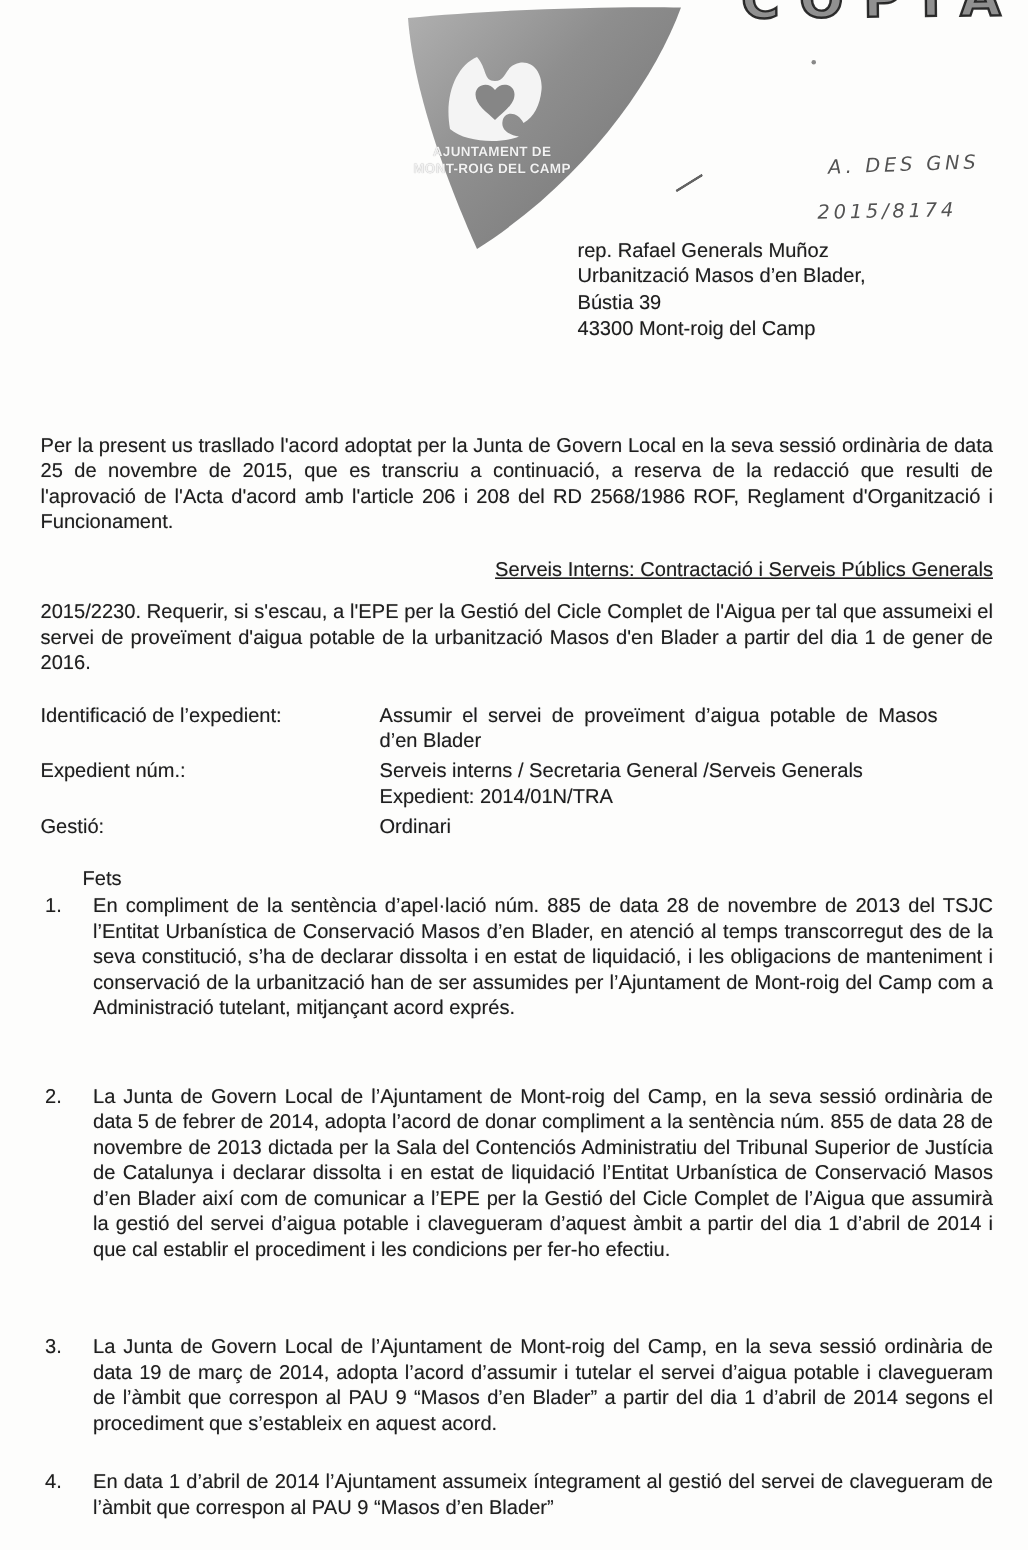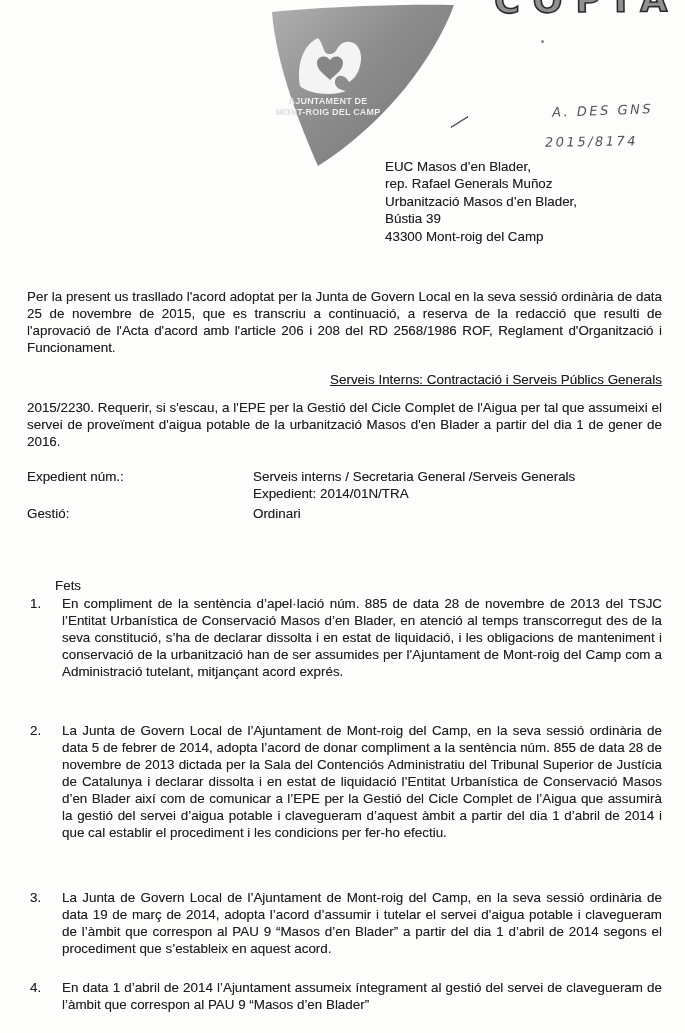--- a/index.html
+++ b/index.html
@@ -113,32 +113,35 @@
   </div>
 
   <div class="stamp">CÒPIA</div>
   <div class="stamp-speck"></div>
 
   <div class="pen-mark"></div>
   <div class="handnote handnote-1">A. DES GNS</div>
   <div class="handnote handnote-2">2015/8174</div>
 
   <div class="recipient">
-    <div>EUC Masos d’en Blader,</div>
     <div>rep. Rafael Generals Muñoz</div>
     <div>Urbanització Masos d’en Blader,</div>
     <div>Bústia 39</div>
     <div>43300 Mont-roig del Camp</div>
   </div>
 
   <div class="para intro">Per la present us trasllado l'acord adoptat per la Junta de Govern Local en la seva sessió ordinària de data 25 de novembre de 2015, que es transcriu a continuació, a reserva de la redacció que resulti de l'aprovació de l'Acta d'acord amb l'article 206 i 208 del RD 2568/1986 ROF, Reglament d'Organització i Funcionament.</div>
   <div class="para department">Serveis Interns: Contractació i Serveis Públics Generals</div>
   <div class="para resolution">2015/2230. Requerir, si s'escau, a l'EPE per la Gestió del Cicle Complet de l'Aigua per tal que assumeixi el servei de proveïment d'aigua potable de la urbanització Masos d'en Blader a partir del dia 1 de gener de 2016.</div>
 
   <div class="expedient">
+    <div class="exp-row">
+      <div class="exp-label">Identificació de l’expedient:</div>
+      <div class="exp-value narrow">Assumir el servei de proveïment d’aigua potable de Masos d’en Blader</div>
+    </div>
     <div class="exp-row">
       <div class="exp-label">Expedient núm.:</div>
       <div class="exp-value">Serveis interns / Secretaria General /Serveis Generals
 Expedient: 2014/01N/TRA</div>
     </div>
     <div class="exp-row">
       <div class="exp-label">Gestió:</div>
       <div class="exp-value">Ordinari</div>
     </div>
   </div>

